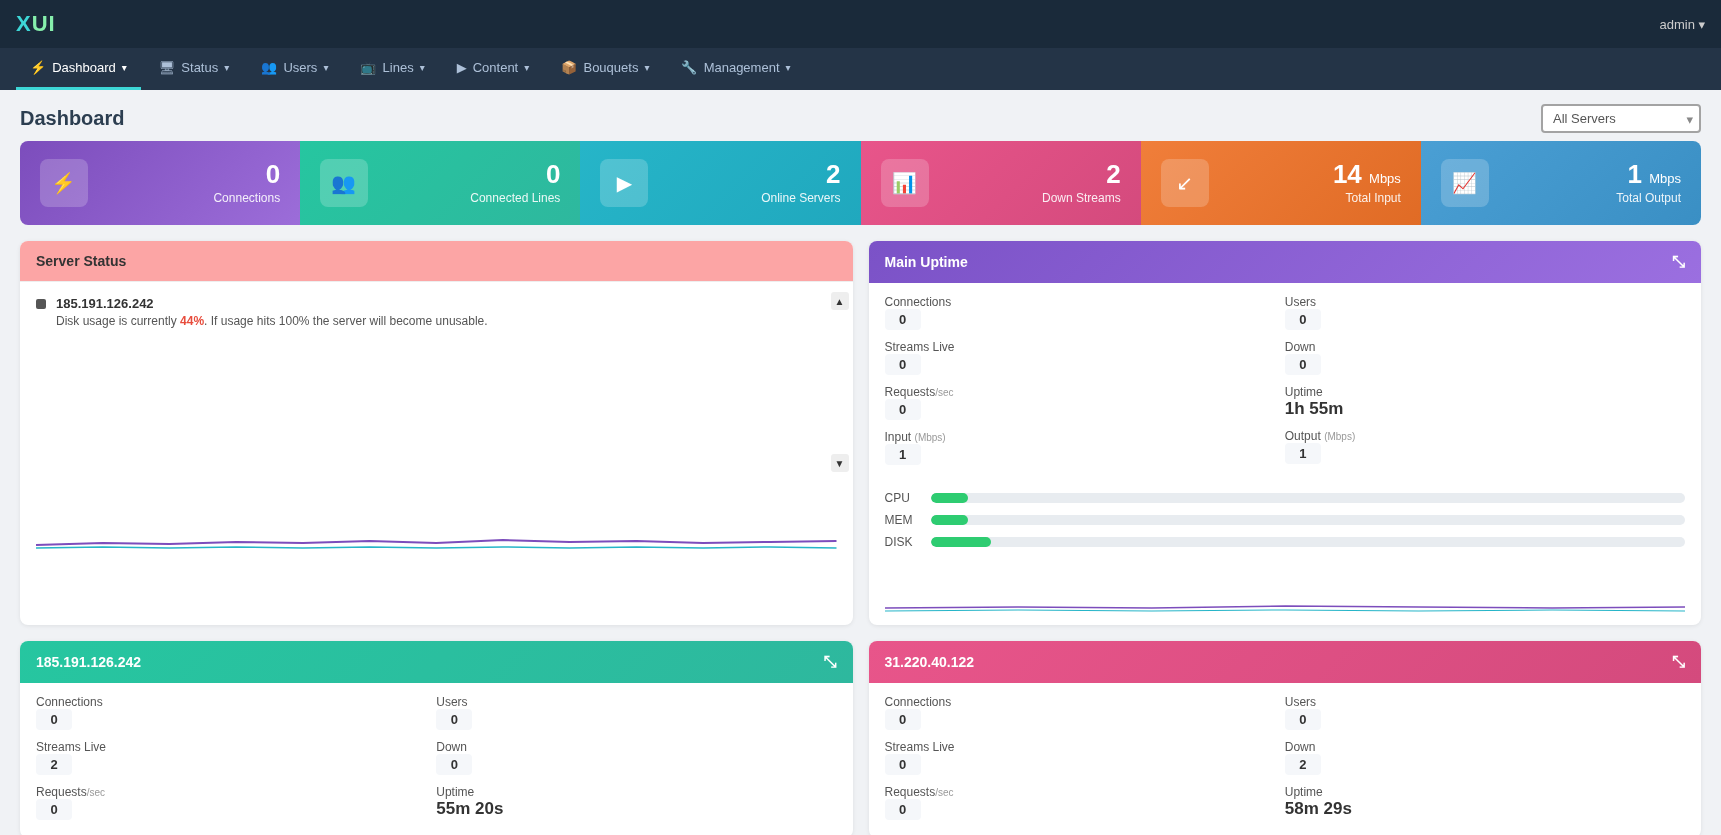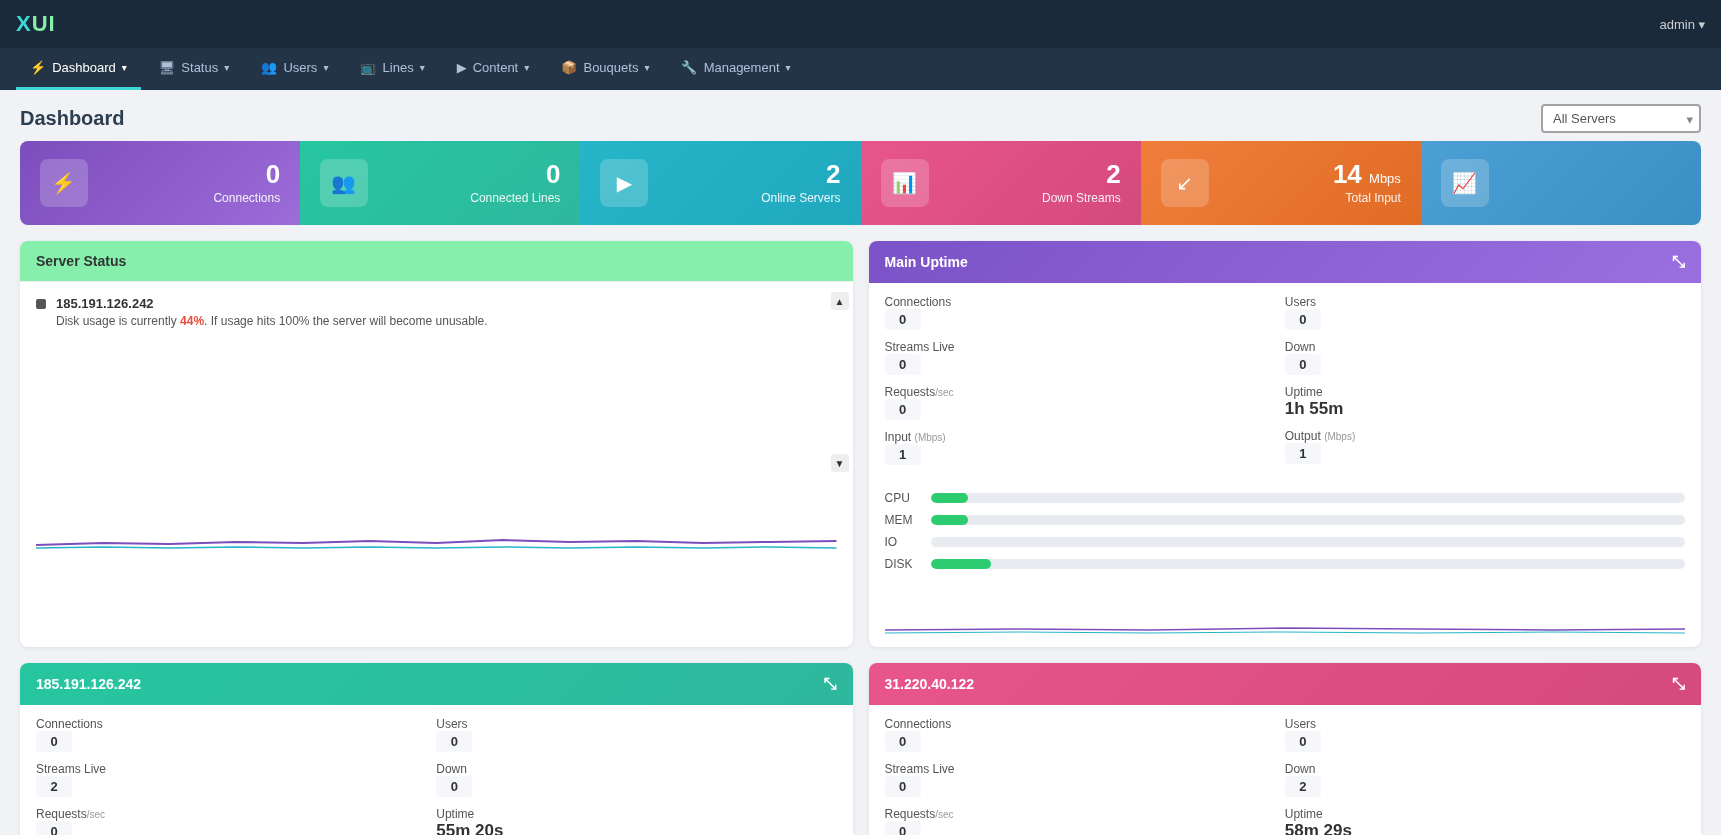--- a/index.html
+++ b/index.html
@@ -139,21 +139,21 @@
 
     .panel-header {
       padding: 12px 16px;
       font-size: 14px;
       font-weight: 600;
       color: #fff;
       display: flex;
       justify-content: space-between;
       align-items: center;
     }
-    .panel-header.server-status { background: #86efac; color: #333; border-bottom: 1px solid #eee; }
+    .panel-header.server-status { background: #fca5a5; color: #333; border-bottom: 1px solid #eee; }
     .panel-header.main-server { background: linear-gradient(135deg, #7b52c7, #9b6fe0); }
     .panel-header.server-242 { background: linear-gradient(135deg, #26c6a0, #2eb89e); }
     .panel-header.server-122 { background: linear-gradient(135deg, #e8558a, #d44a7d); }
     .collapse-icon { cursor: pointer; font-size: 16px; }
 
     .panel-body { padding: 14px 16px; }
 
     
     .server-status-item {
       display: flex;
@@ -315,20 +315,26 @@
     <div class="stat-icon">↙</div>
     <div class="stat-info">
       <div class="stat-value">
         <span>14</span> <span style="font-size:13px;font-weight:400">Mbps</span>
       </div>
       <div class="stat-label">Total Input</div>
     </div>
   </div>
   <div class="stat-card card-blue">
     <div class="stat-icon">📈</div>
+    <div class="stat-info">
+      <div class="stat-value">
+        <span>1</span> <span style="font-size:13px;font-weight:400">Mbps</span>
+      </div>
+      <div class="stat-label">Total Output</div>
+    </div>
   </div>
 </div>
 
 <div class="main-content">
 
   <div class="panels-row">
 
     <div class="panel panel-left">
       <div class="panel-header server-status">
         <span>Server Status</span>
@@ -412,26 +418,20 @@
             <div class="resource-bar-fill bar-green" style="width:5%"></div>
           </div>
         </div>
         <div class="resource-row">
           <span class="resource-label">MEM</span>
           <div class="resource-bar-track">
             <div class="resource-bar-fill bar-green" style="width:5%"></div>
           </div>
         </div>
         <div class="resource-row">
-          <span class="resource-label">IO</span>
-          <div class="resource-bar-track">
-            <div class="resource-bar-fill bar-green" style="width:0%"></div>
-          </div>
-        </div>
-        <div class="resource-row">
           <span class="resource-label">DISK</span>
           <div class="resource-bar-track">
             <div class="resource-bar-fill bar-green" style="width:8%"></div>
           </div>
         </div>
       </div>
 
       <div class="chart-area">
         <svg class="chart-line" viewBox="0 0 600 40" preserveAspectRatio="none">
           <polyline points="0,35 100,34 200,35 300,33 400,34 500,35 600,34" fill="none" stroke="#7c4dbc" stroke-width="1.5"></polyline>

